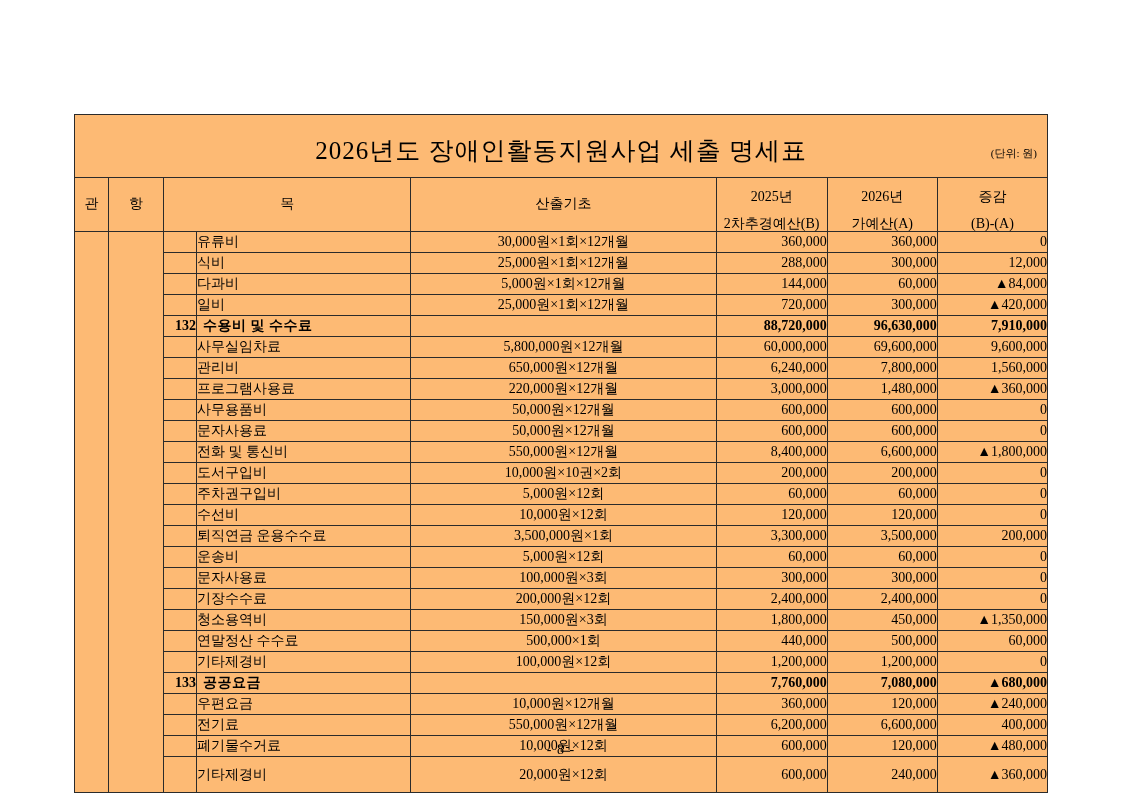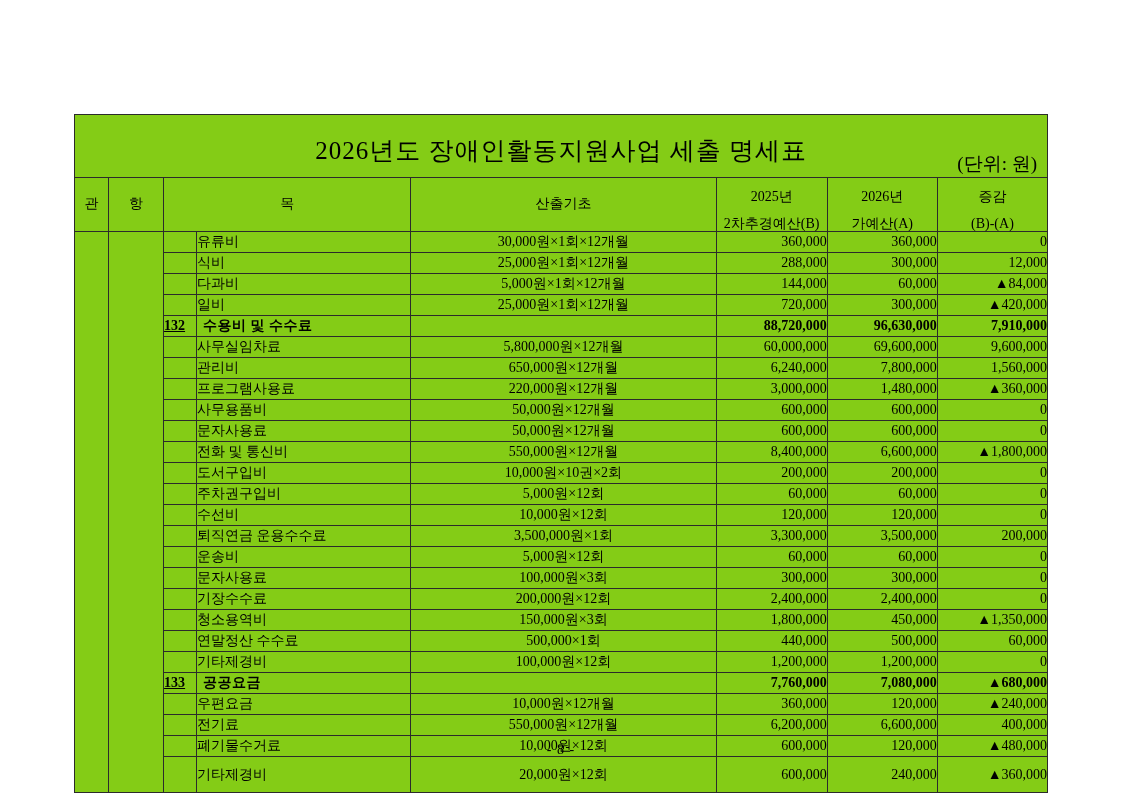--- a/index.html
+++ b/index.html
@@ -20,21 +20,21 @@
     position: absolute;
     left: 74px;
     top: 114px;
     width: 974px;
   }
 
   table.budget {
     border-collapse: collapse;
     table-layout: fixed;
     width: 974px;
-    background: #84cc16;
+    background: #fdba74;
   }
 
   table.budget td, table.budget th {
     border: 1px solid #2b2b2b;
     padding: 0;
     font-weight: normal;
     vertical-align: middle;
     font-size: 14px;
     line-height: 1.05;
   }
@@ -49,22 +49,22 @@
   .doc-title {
     font-size: 25px;
     letter-spacing: 1px;
     padding-top: 11px;
     display: block;
     white-space: pre;
   }
   .unit-note {
     position: absolute;
     right: 10px;
-    bottom: 3px;
-    font-size: 19px;
+    bottom: 17px;
+    font-size: 11px;
   }
 
   
   .colhead td {
     height: 40px;
     text-align: center;
     font-size: 14.5px;
     line-height: 1.22;
   }
   .colhead .two-line span {
@@ -81,23 +81,22 @@
   td.c-code { width: 33px; text-align: right; padding-right: 3px; }
   td.c-name { width: 214px; text-align: left; padding-left: 6px; }
   td.c-basis { width: 305px; text-align: center; padding-right: 6px; }
   td.c-num { width: 110px; text-align: right; padding-right: 6px; }
 
   
   tr.group-row td {
     font-weight: bold;
   }
   tr.group-row td.c-code {
-    text-align: left;
+    text-align: right;
     padding-right: 0;
-    text-decoration: underline;
   }
   tr.group-row td.c-name {
     padding-left: 6px;
     letter-spacing: 0.5px;
     margin-left: 9px;
   }
   tr.group-row td.c-num { font-weight: bold; padding-left: 24px; }
 
   
   #page-no {

